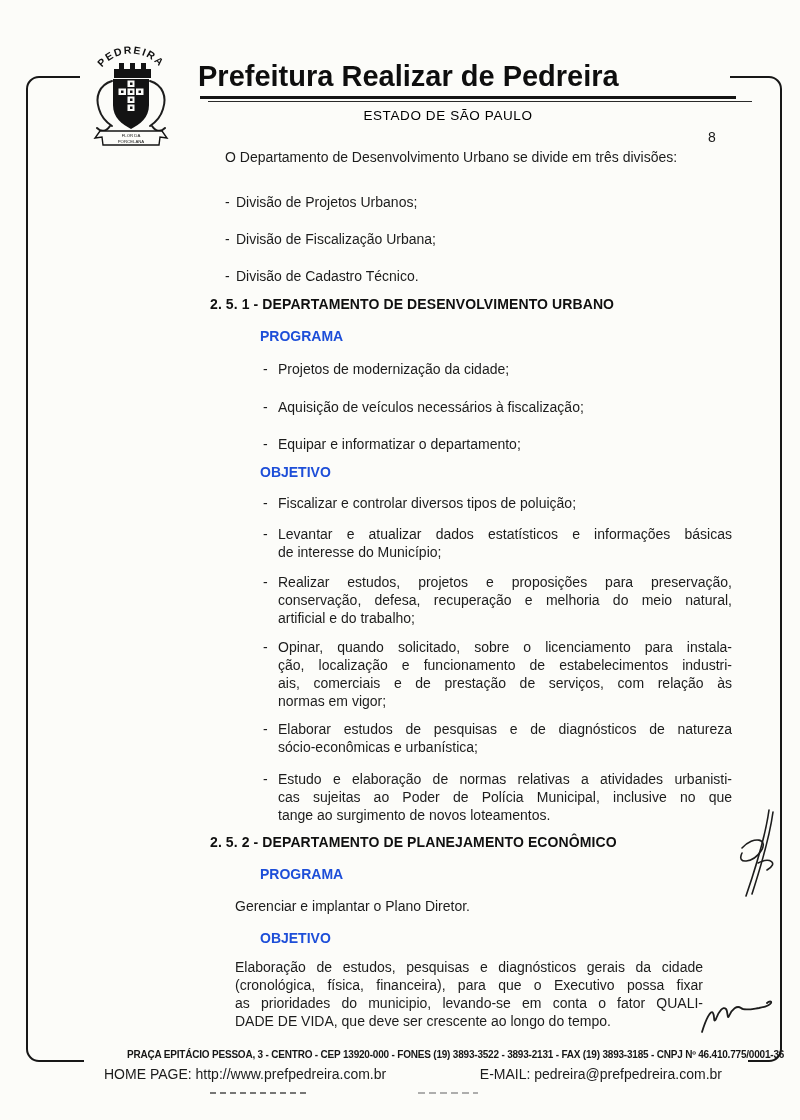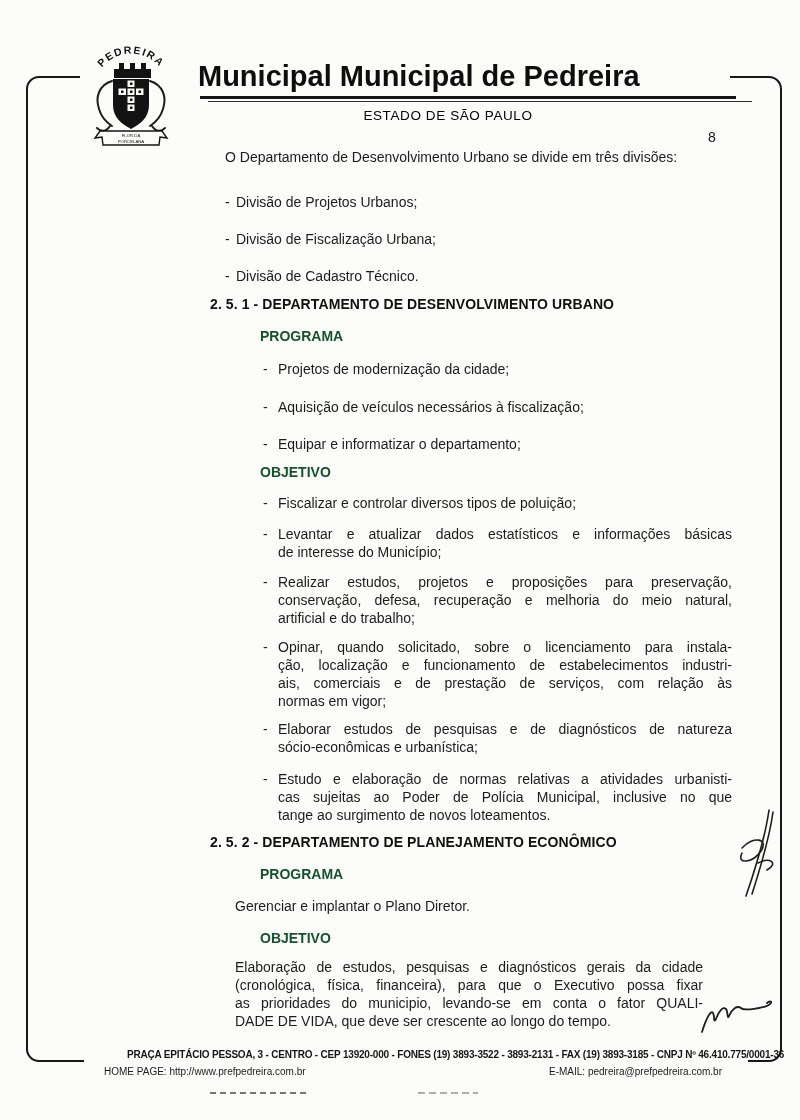--- a/index.html
+++ b/index.html
@@ -37,21 +37,21 @@
   
   .body{
     position:absolute;left:210px;top:148px;width:522px;z-index:3;
     font-size:14px;line-height:18px;color:#1c1c1c;
   }
   .intro{margin-left:15px;margin-bottom:27px;}
   .division{display:flex;margin-left:15px;margin-bottom:19px;}
   .division .d-dash{width:11px;flex:none;}
   .division.last{margin-bottom:10px;}
   .sec-heading{font-weight:700;color:#101010;margin-bottom:14px;letter-spacing:.1px;}
-  .sub-label{font-weight:700;color:#14532d;margin-left:50px;}
+  .sub-label{font-weight:700;color:#1d4ed8;margin-left:50px;}
   .bullet{display:flex;margin-left:53px;}
   .bullet .b-dash{width:15px;flex:none;}
   .bullet .b-text{flex:1;}
   .lines > div:not(:last-child){text-align:justify;text-align-last:justify;}
   .para{margin-left:25px;width:468px;}
   .para.lines > div:not(:last-child){text-align:justify;text-align-last:justify;}
   
   .mb19{margin-bottom:19px;}.mb20{margin-bottom:20px;}
   .mb15{margin-bottom:15px;}.mb14{margin-bottom:14px;}
   .mb13{margin-bottom:13px;}.mb12{margin-bottom:12px;}
@@ -60,21 +60,21 @@
   
   .footer-line1{
     position:absolute;left:84px;top:1049px;width:666px;z-index:4;
     font-size:10px;font-weight:700;letter-spacing:-0.2px;color:#161616;
     white-space:nowrap;
     margin-left:43px;
   }
   .footer-line2{
     position:absolute;left:104px;top:1066px;width:618px;z-index:4;
     display:flex;justify-content:space-between;
-    font-size:10px;color:#1b1b1b;white-space:nowrap;
+    font-size:14px;color:#1b1b1b;white-space:nowrap;
   }
   
   .artifact{position:absolute;height:2px;z-index:3;}
   .artifact.a1{left:210px;top:1092px;width:100px;
     background:repeating-linear-gradient(90deg,#4a4a4a 0 6px,transparent 6px 10px);opacity:.75;}
   .artifact.a2{left:418px;top:1092px;width:60px;
     background:repeating-linear-gradient(90deg,#9a9a9a 0 7px,transparent 7px 11px);opacity:.8;}
   
   .sig1{position:absolute;left:733px;top:806px;z-index:3;}
   .sig2{position:absolute;left:696px;top:996px;z-index:3;}
@@ -123,21 +123,21 @@
         <path d="M24 92 C20 98 15 98 11 94"></path>
         <path d="M66 92 C70 98 75 98 79 94"></path>
       </g>
 
       <path d="M14 97 L76 97 L81 104 L74 103 L73 111 L17 111 L16 103 L9 104 Z" fill="#fcfcf9" stroke="#131313" stroke-width="1.4"></path>
       <text x="45" y="103.2" font-size="4.3" text-anchor="middle" fill="#111" font-family="Liberation Sans, sans-serif">FLOR DA</text>
       <text x="45" y="108.8" font-size="4.3" text-anchor="middle" fill="#111" font-family="Liberation Sans, sans-serif">PORCELANA</text>
     </svg>
   </div>
 
-  <div class="title">Municipal Municipal de Pedreira</div>
+  <div class="title">Prefeitura Realizar de Pedreira</div>
   <div class="rule1"></div>
   <div class="rule2"></div>
   <div class="subtitle">ESTADO DE SÃO PAULO</div>
   <div class="page-number">8</div>
 
   <div class="body">
 
     <div class="intro">O Departamento de Desenvolvimento Urbano se divide em três divisões:</div>
 
     <div class="division">

